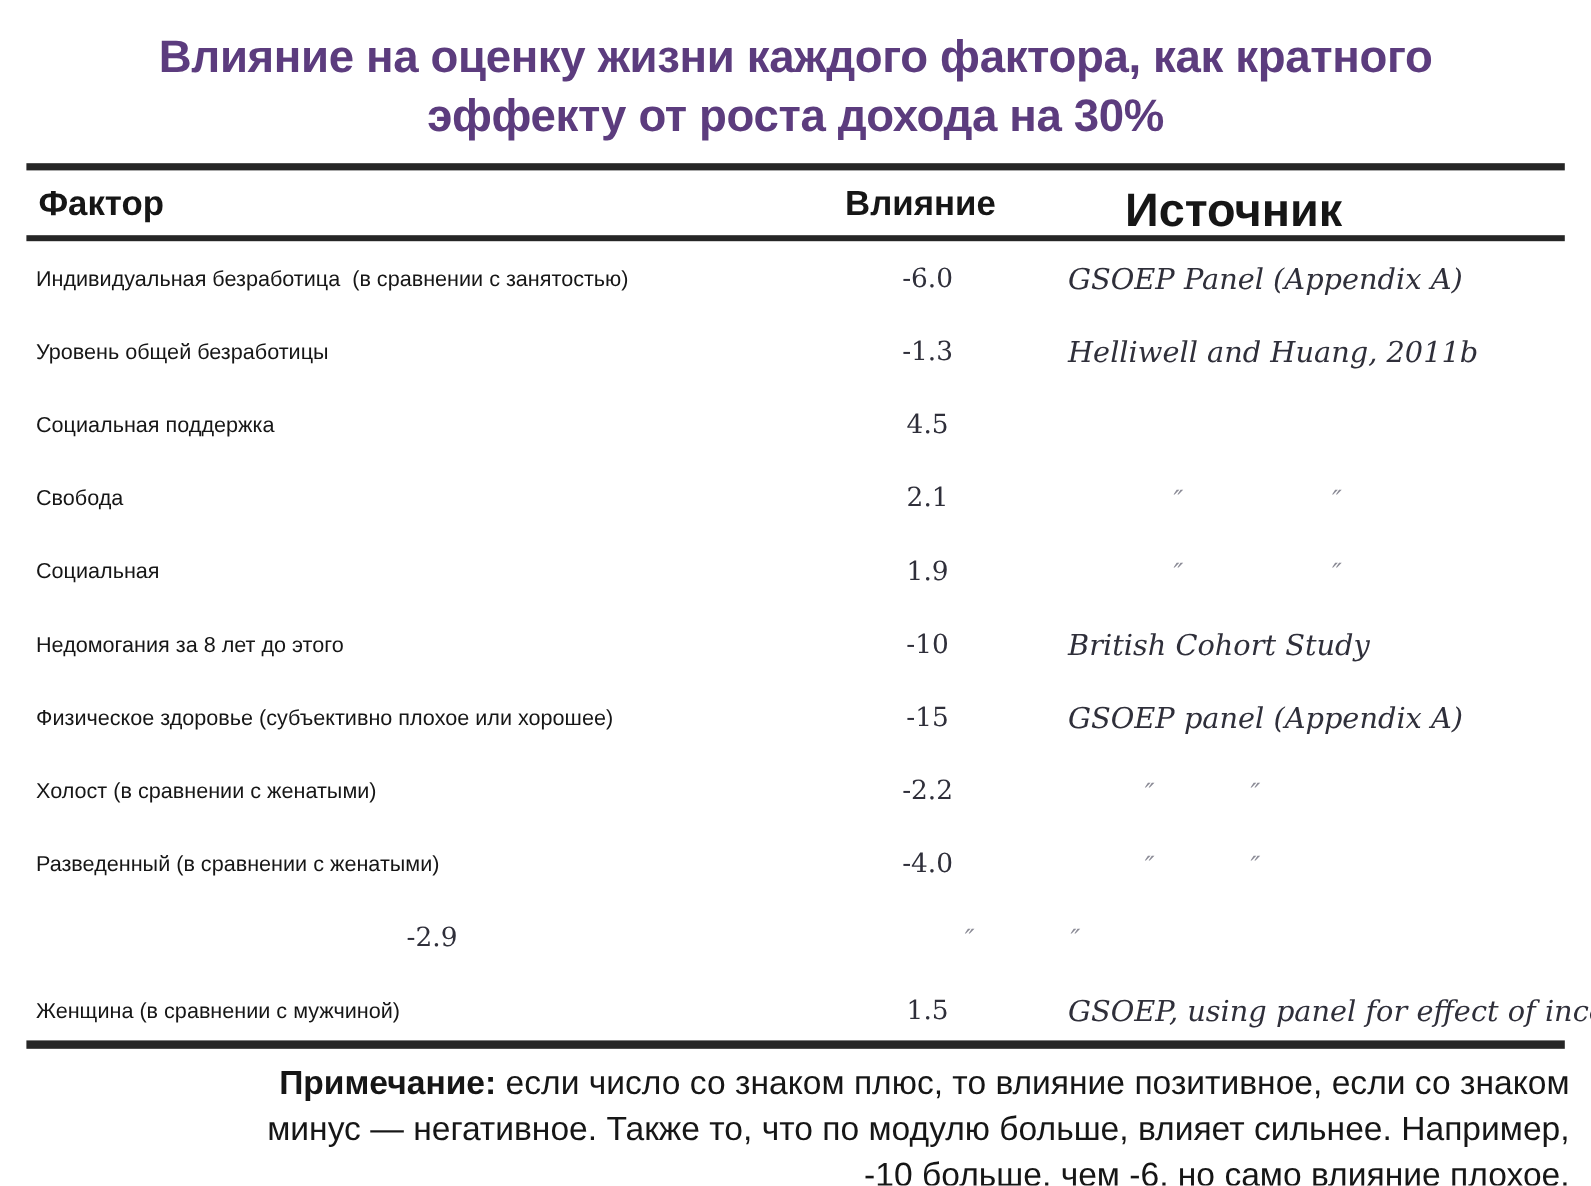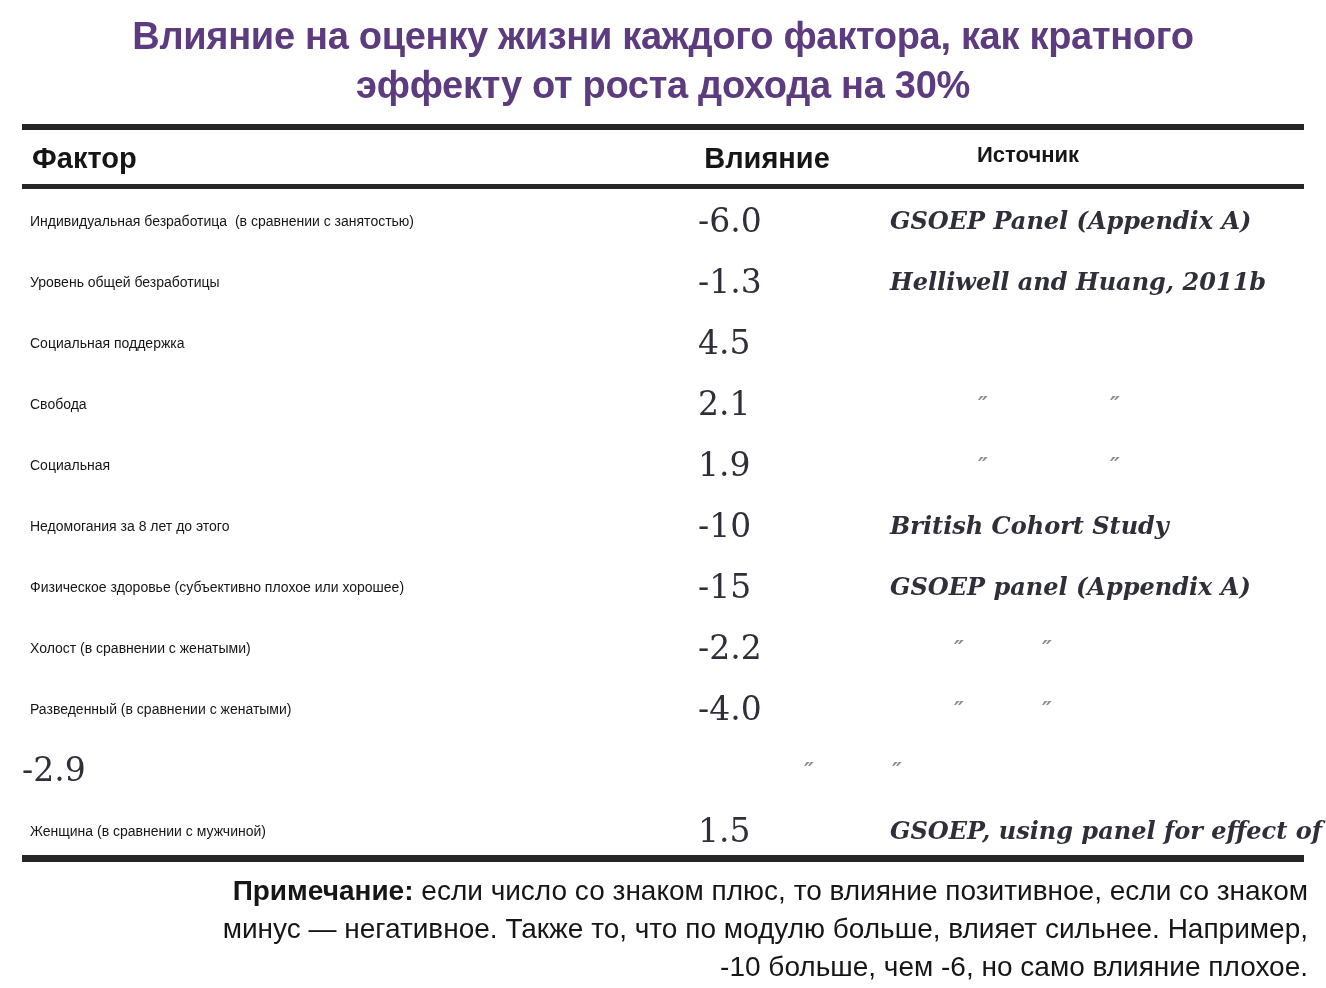--- a/index.html
+++ b/index.html
@@ -10,21 +10,21 @@
     --ditto-color:#8b8b96;
   }
   *{margin:0;padding:0;box-sizing:border-box;}
   html,body{width:1326px;height:988px;}
   body{
     background:#ffffff;
     font-family:"Liberation Sans",sans-serif;
     position:relative;
     overflow:hidden;
   }
-  .page{position:absolute;inset:0;}
+  .page{position:absolute;inset:0;margin-top:12px;}
   .title{
     position:absolute;top:12px;left:0;right:0;
     text-align:center;
     color:var(--title-color);
     font-weight:bold;
     font-size:38px;
     line-height:49px;
     letter-spacing:-0.3px;
   }
   .title-line{display:block;}
@@ -36,49 +36,48 @@
   .h-factor{
     position:absolute;left:32px;top:0;
     font-weight:bold;font-size:29px;color:var(--text-color);
   }
   .h-influence{
     position:absolute;left:767px;top:0;transform:translateX(-50%);
     font-weight:bold;font-size:29px;color:var(--text-color);
   }
   .h-source{
     position:absolute;left:1028px;top:0;transform:translateX(-50%);
-    font-weight:bold;font-size:22px;color:var(--text-color);
+    font-weight:bold;font-size:39px;color:var(--text-color);
   }
   .rows{position:absolute;top:190px;left:22px;width:1282px;}
   .row{
     height:61px;
     display:grid;
     grid-template-columns:676px 150px 1fr;
     align-items:center;
   }
   .cell-factor{
     padding-left:8px;
-    font-size:14px;
+    font-size:18px;
     color:var(--text-color);
     white-space:pre-wrap;
   }
   .cell-value{
-    text-align:left;
+    text-align:center;
     font-family:"DejaVu Serif",serif;
-    font-size:33px;
+    font-size:22px;
     color:var(--serif-color);
   }
   .cell-source{
     padding-left:42px;
     font-family:"DejaVu Serif",serif;
     font-style:italic;
     font-size:24px;
     color:var(--serif-color);
     white-space:nowrap;
-    font-weight:bold;
   }
   .ditto{display:inline-flex;}
   .ditto-mark{
     display:inline-block;width:14px;
     color:var(--ditto-color);
     font-size:22px;
     font-style:italic;
   }
   .ditto.ditto-wide{margin-left:88px;}
   .ditto.ditto-wide .ditto-mark:first-child{margin-right:118px;}

